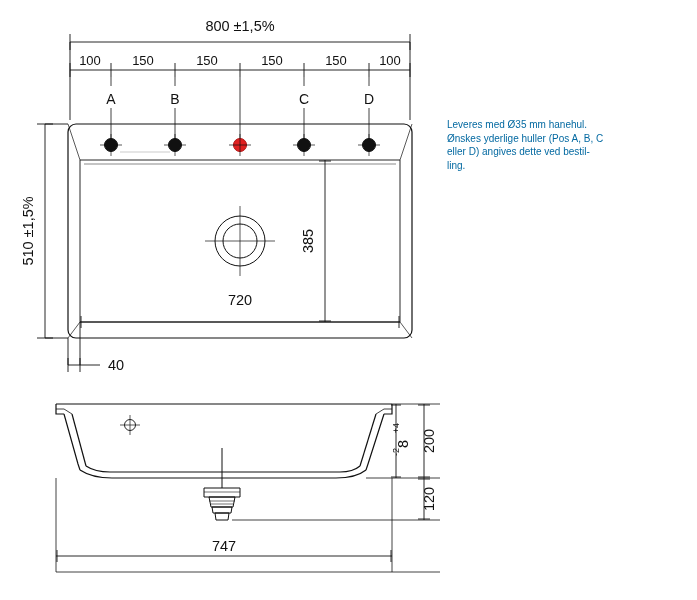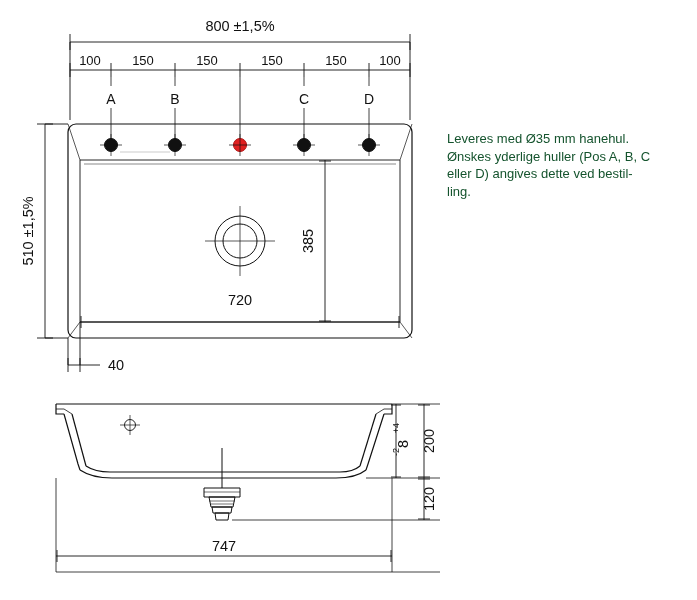--- a/index.html
+++ b/index.html
@@ -24,25 +24,25 @@
   svg.drawing {
     position: absolute;
     left: 0;
     top: 0;
     width: 697px;
     height: 600px;
   }
   .note {
     position: absolute;
     left: 447px;
-    top: 130px;
+    top: 118px;
     width: 240px;
-    font-size: 13px;
+    font-size: 10px;
     line-height: 1.35;
-    color: #14532d;
+    color: #0369a1;
     white-space: pre-line;
   }
   text {
     font-family: "Liberation Sans", sans-serif;
     fill: #111111;
   }
   .dim-text {
     font-size: 13px;
   }
   .dim-text-big {

